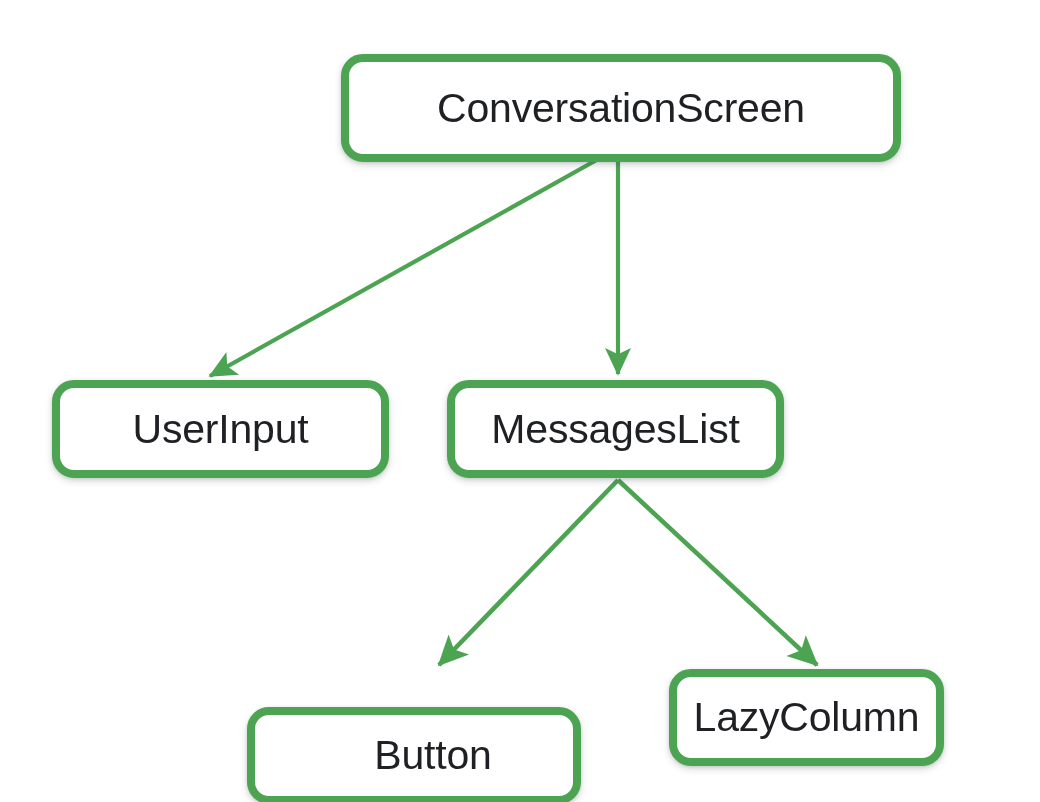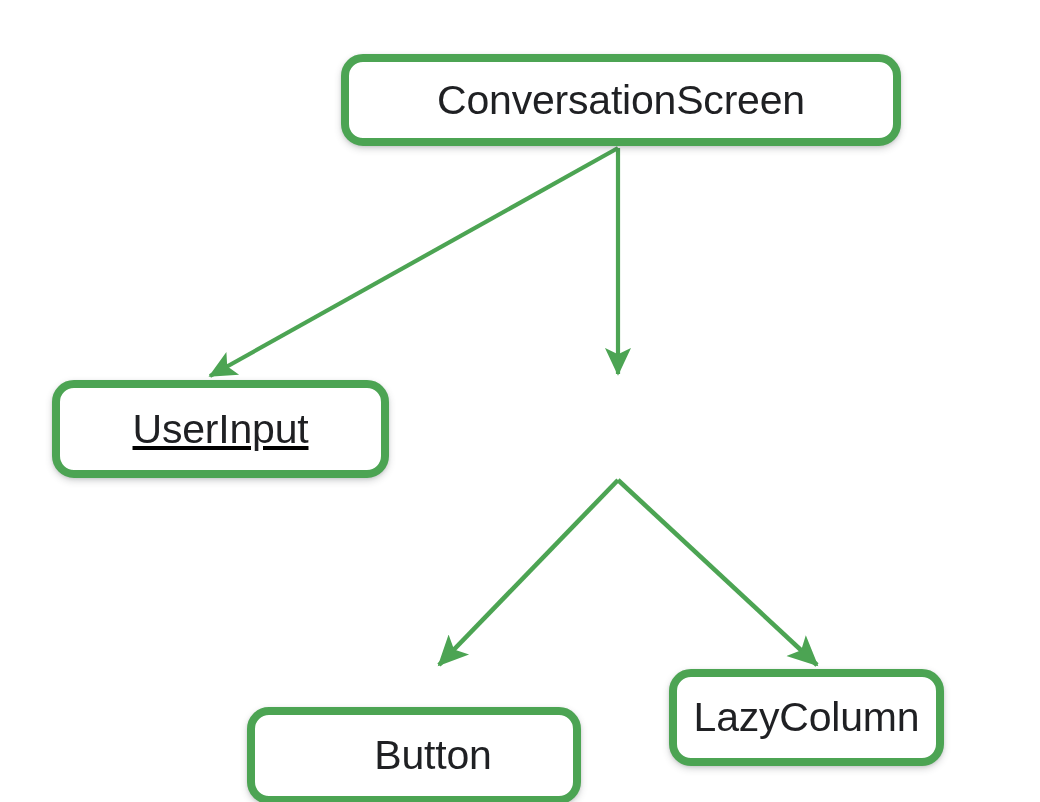--- a/index.html
+++ b/index.html
@@ -36,22 +36,22 @@
     z-index: 2;
   }
   .node-label {
     color: #1f2023;
     font-size: 41px;
     line-height: 1;
     letter-spacing: -0.2px;
     white-space: nowrap;
     font-weight: 400;
   }
-  #node-conversationscreen { left: 341px; top: 54px;  width: 560px; height: 92px; }
-  #node-userinput         { left: 52px;  top: 380px; width: 337px; height: 98px; text-decoration: underline; }
+  #node-conversationscreen { left: 341px; top: 54px;  width: 560px; height: 108px; }
+  #node-userinput         { left: 52px;  top: 380px; width: 337px; height: 98px; }
   #node-messageslist      { left: 447px; top: 380px; width: 337px; height: 98px; }
   #node-button            { left: 247px; top: 707px; width: 334px; height: 97px; padding-left: 38px; }
   #node-lazycolumn        { left: 669px; top: 669px; width: 275px; height: 97px; }
 </style>
 </head>
 <body>
 
 <div id="canvas">
 
   <svg id="edge-layer" viewBox="0 0 1040 802" width="1040" height="802" xmlns="http://www.w3.org/2000/svg">
@@ -79,20 +79,23 @@
   </svg>
 
   <div class="node" id="node-conversationscreen">
     <span class="node-label">ConversationScreen</span>
   </div>
 
   <div class="node" id="node-userinput">
     <span class="node-label">UserInput</span>
   </div>
 
+  <div class="node" id="node-messageslist">
+    <span class="node-label">MessagesList</span>
+  </div>
 
   <div class="node" id="node-button">
     <span class="node-label">Button</span>
   </div>
 
   <div class="node" id="node-lazycolumn">
     <span class="node-label">LazyColumn</span>
   </div>
 
 </div>

